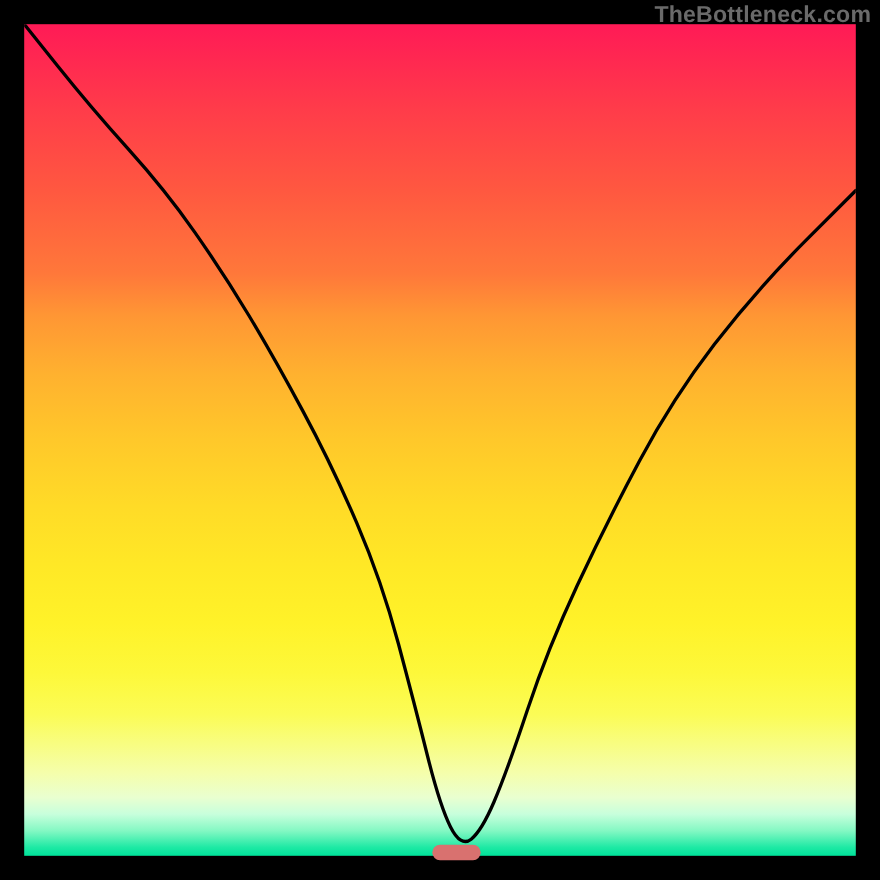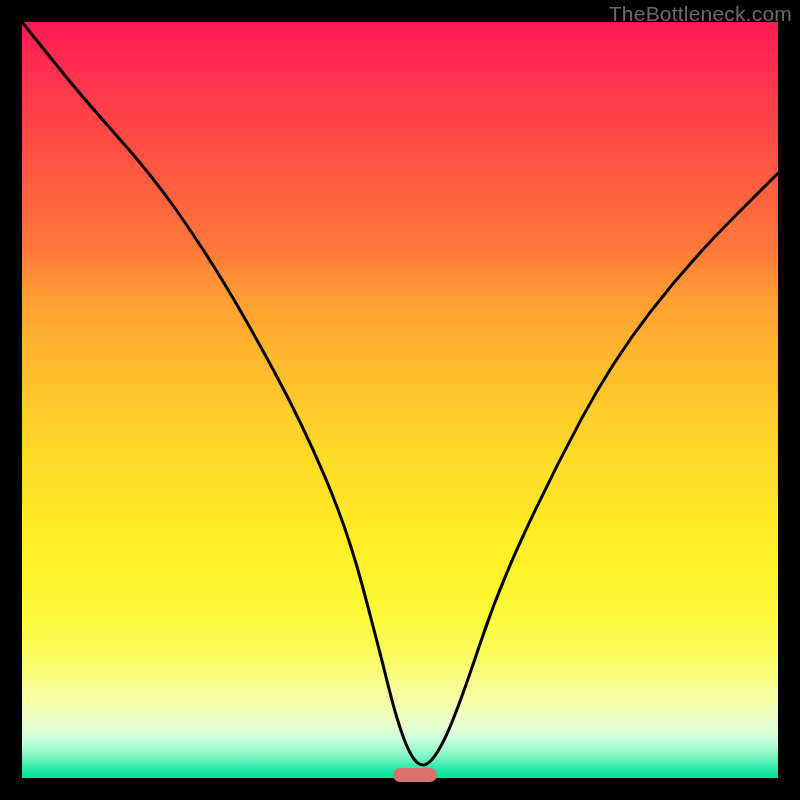--- a/index.html
+++ b/index.html
@@ -9,20 +9,21 @@
     height: 800px;
     background: #000;
     font-family: Arial, Helvetica, sans-serif;
     overflow: hidden;
   }
   .frame {
     position: relative;
     width: 800px;
     height: 800px;
     background: #000;
+    font-weight: bold;
   }
   .plot {
     position: absolute;
     left: 22px;
     top: 22px;
     width: 756px;
     height: 756px;
     background: linear-gradient(to bottom,
       #ff1a56 0%,
       #ff3b4a 10%,

